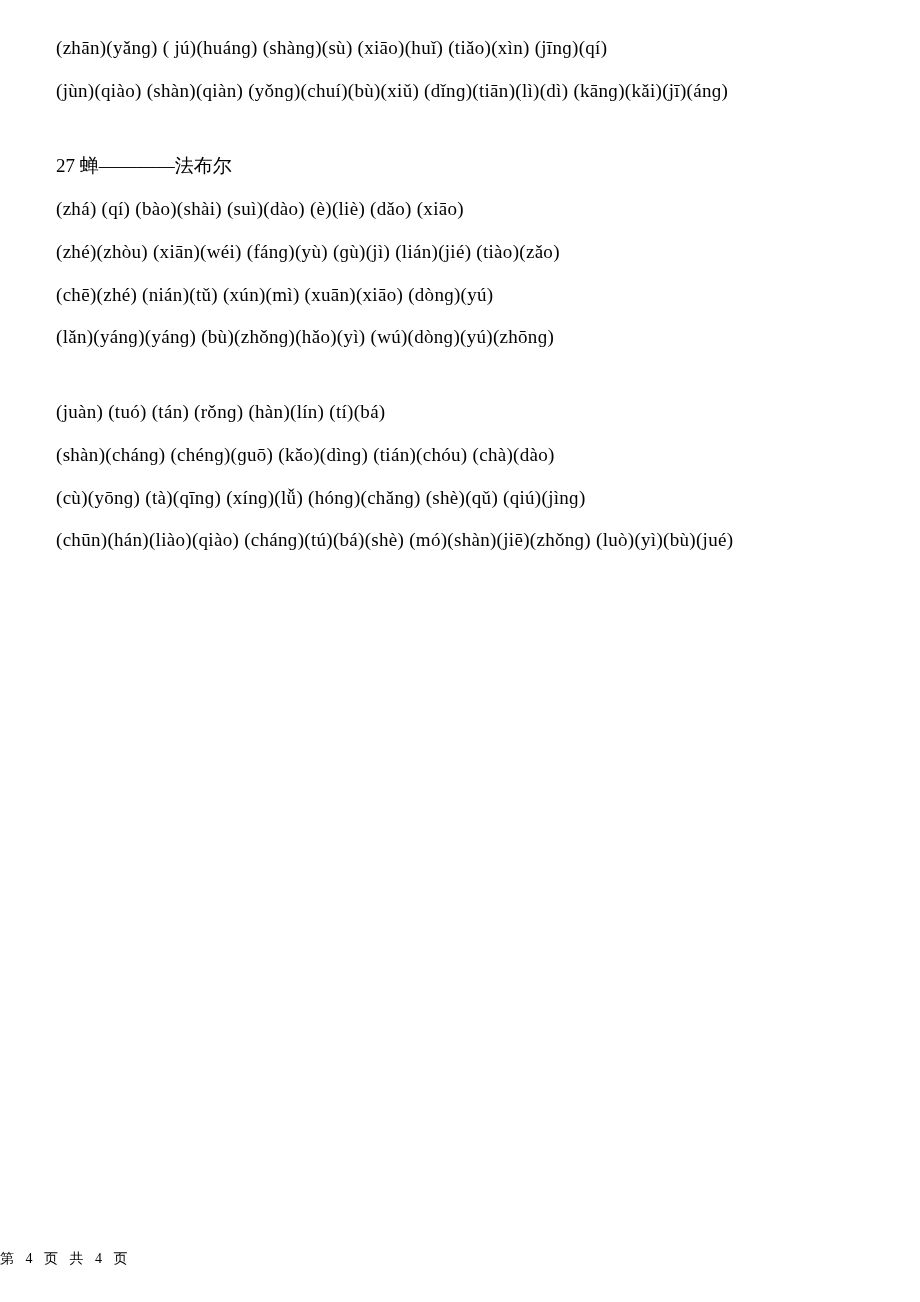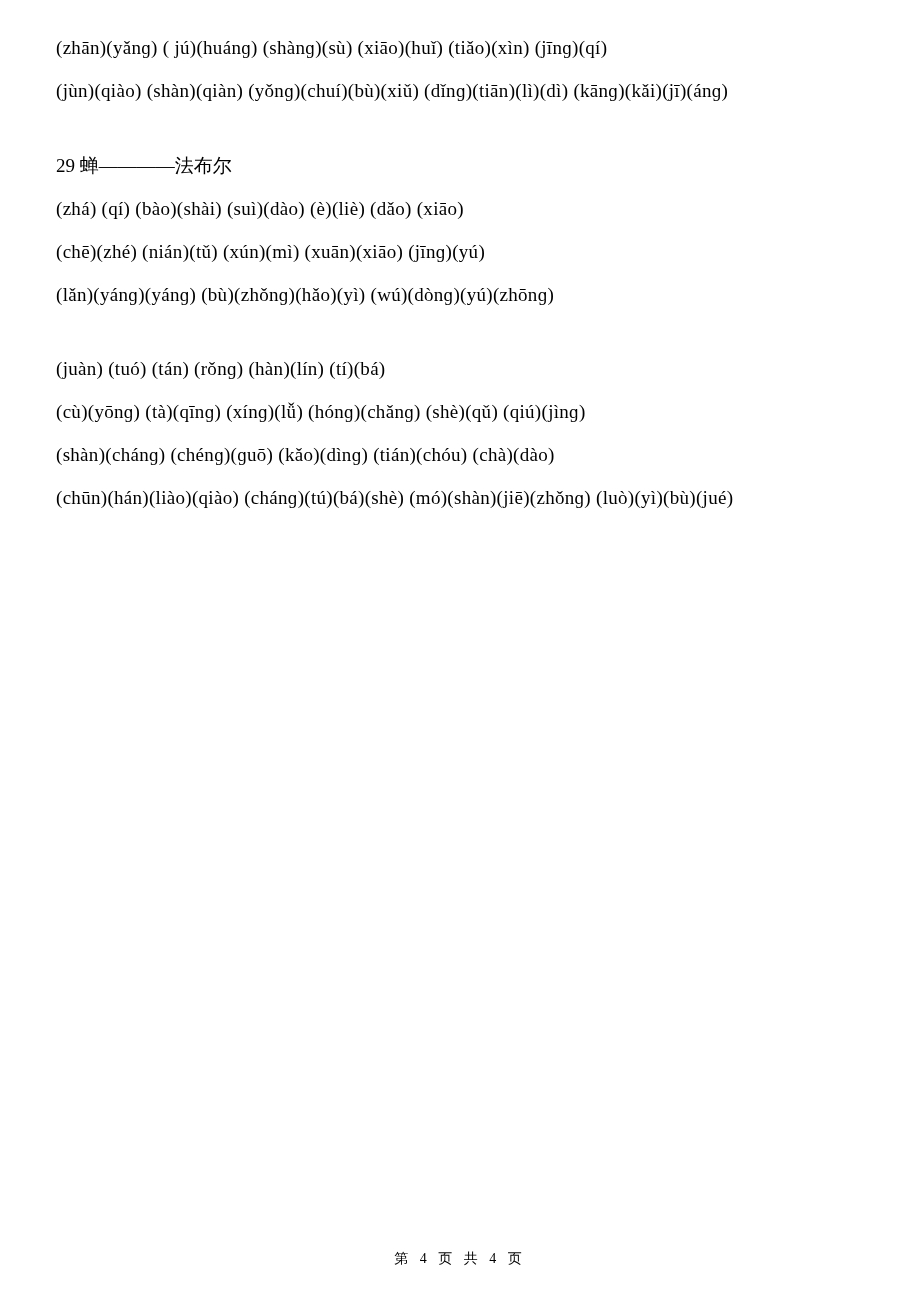--- a/index.html
+++ b/index.html
@@ -28,42 +28,42 @@
   }
   .heading {
     font-size: 19px;
     margin-bottom: 18px;
   }
   .footer {
     position: absolute;
     bottom: 32px;
     left: 0;
     width: 100%;
-    text-align: center;
     font-size: 14px;
     letter-spacing: 4px;
     font-family: "SimSun", serif;
   }
 </style>
 </head>
 <body>
 
 <div class="page">
 
   <div class="line">(zhān)(yǎnɡ)    ( jú)(huánɡ)    (shànɡ)(sù)    (xiāo)(huǐ)    (tiǎo)(xìn) (jīnɡ)(qí)</div>
   <div class="line">(jùn)(qiào) (shàn)(qiàn)    (yǒnɡ)(chuí)(bù)(xiǔ)    (dǐnɡ)(tiān)(lì)(dì)    (kānɡ)(kǎi)(jī)(ánɡ)</div>
 
   <div class="spacer"></div>
 
-  <div class="heading">29 蝉————法布尔</div>
+  <div class="heading">27 蝉————法布尔</div>
   <div class="line">(zhá)      (qí)      (bào)(shài)      (suì)(dào)    (è)(liè)    (dǎo) (xiāo)</div>
-  <div class="line">(chē)(zhé)    (nián)(tǔ)    (xún)(mì)    (xuān)(xiāo)    (jīnɡ)(yú)</div>
+  <div class="line">(zhé)(zhòu)      (xiān)(wéi)    (fánɡ)(yù)    (ɡù)(jì)    (lián)(jié) (tiào)(zǎo)</div>
+  <div class="line">(chē)(zhé)    (nián)(tǔ)    (xún)(mì)    (xuān)(xiāo)    (dònɡ)(yú)</div>
   <div class="line">(lǎn)(yánɡ)(yánɡ)      (bù)(zhǒnɡ)(hǎo)(yì) (wú)(dònɡ)(yú)(zhōnɡ)</div>
 
   <div class="spacer"></div>
 
   <div class="line">(juàn)    (tuó)    (tán)    (rǒnɡ)    (hàn)(lín)    (tí)(bá)</div>
+  <div class="line">(shàn)(chánɡ)    (chénɡ)(ɡuō)    (kǎo)(dìnɡ)    (tián)(chóu)    (chà)(dào)</div>
   <div class="line">(cù)(yōnɡ)    (tà)(qīnɡ)      (xínɡ)(lǚ)    (hónɡ)(chǎnɡ)    (shè)(qǔ)    (qiú)(jìnɡ)</div>
-  <div class="line">(shàn)(chánɡ)    (chénɡ)(ɡuō)    (kǎo)(dìnɡ)    (tián)(chóu)    (chà)(dào)</div>
   <div class="line">(chūn)(hán)(liào)(qiào) (chánɡ)(tú)(bá)(shè)    (mó)(shàn)(jiē)(zhǒnɡ)    (luò)(yì)(bù)(jué)</div>
 
   <div class="footer">第 4 页 共 4 页</div>
 </div>
 
 </body></html>

